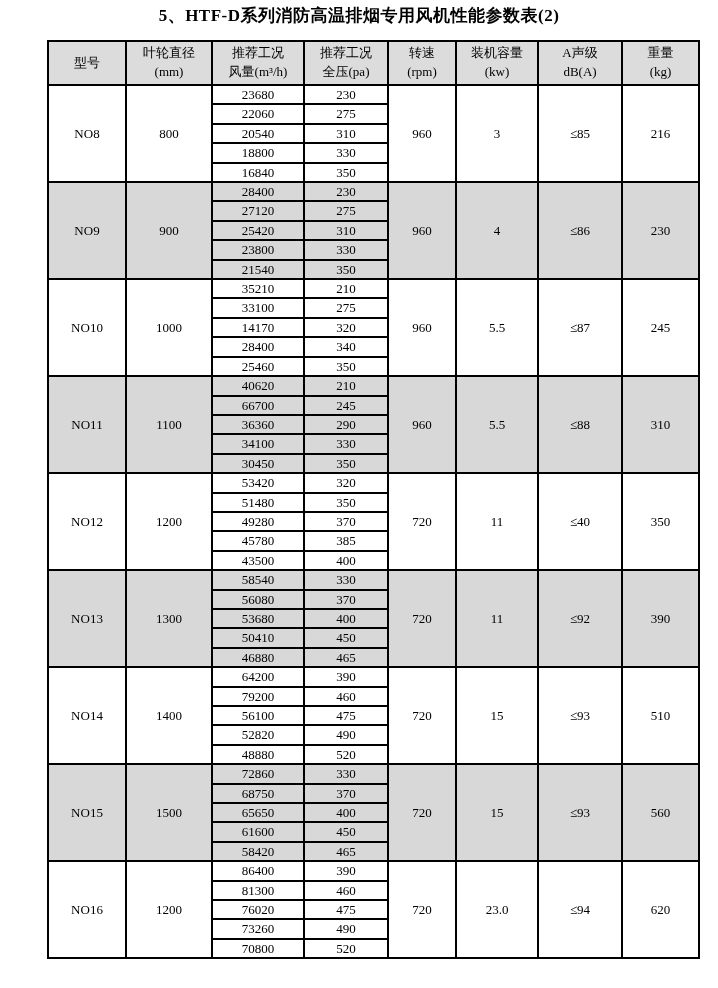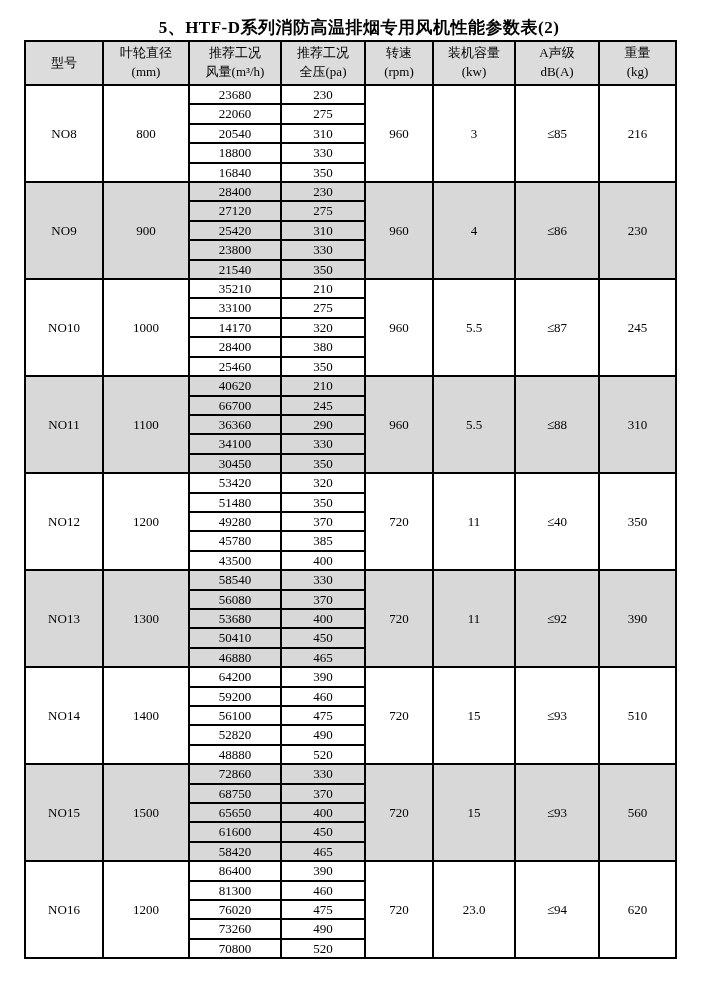--- a/index.html
+++ b/index.html
@@ -12,32 +12,32 @@
   * { box-sizing: border-box; }
   html, body {
     margin: 0; padding: 0;
     width: 718px; height: 988px;
     background: var(--page-bg);
     color: var(--text-color);
     font-family: "Liberation Serif", "DejaVu Serif", serif;
   }
   .page { width: 718px; height: 988px; overflow: hidden; }
   .title {
-    padding-top: 16px;
+    padding-top: 4px;
     height: 40px;
     text-align: center;
     font-weight: bold;
     font-size: 17px;
     letter-spacing: 0.5px;
     white-space: nowrap;
   }
   table.perf {
     border-collapse: collapse;
     table-layout: fixed;
-    margin-left: 24px;
+    margin-left: 47px;
     empty-cells: show;
   }
   table.perf th, table.perf td {
     border: 2px solid var(--border-color);
     text-align: center;
     vertical-align: middle;
     padding: 0;
     font-weight: normal;
     font-size: 13px;
     overflow: hidden;
@@ -174,21 +174,21 @@
         <tr>
           <td>33100</td>
           <td>275</td>
         </tr>
         <tr>
           <td>14170</td>
           <td>320</td>
         </tr>
         <tr>
           <td>28400</td>
-          <td>380</td>
+          <td>340</td>
         </tr>
         <tr>
           <td>25460</td>
           <td>350</td>
         </tr>
         <tr class="shaded">
           <td rowspan="5">NO11</td>
           <td rowspan="5">1100</td>
           <td>40620</td>
           <td>210</td>
@@ -269,21 +269,21 @@
           <td rowspan="5">NO14</td>
           <td rowspan="5">1400</td>
           <td>64200</td>
           <td>390</td>
           <td rowspan="5">720</td>
           <td rowspan="5">15</td>
           <td rowspan="5">≤93</td>
           <td rowspan="5">510</td>
         </tr>
         <tr>
-          <td>59200</td>
+          <td>79200</td>
           <td>460</td>
         </tr>
         <tr>
           <td>56100</td>
           <td>475</td>
         </tr>
         <tr>
           <td>52820</td>
           <td>490</td>
         </tr>

